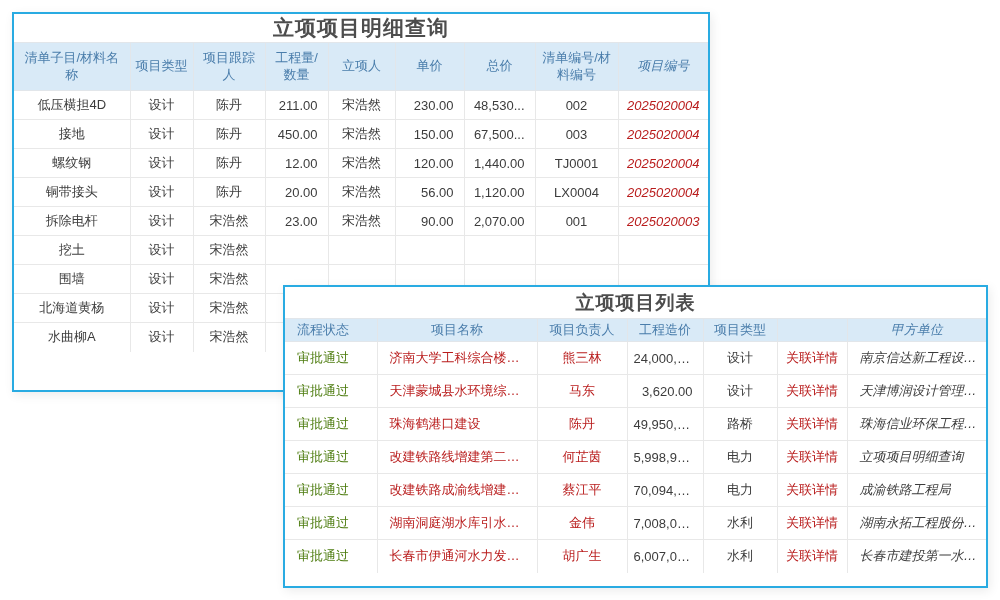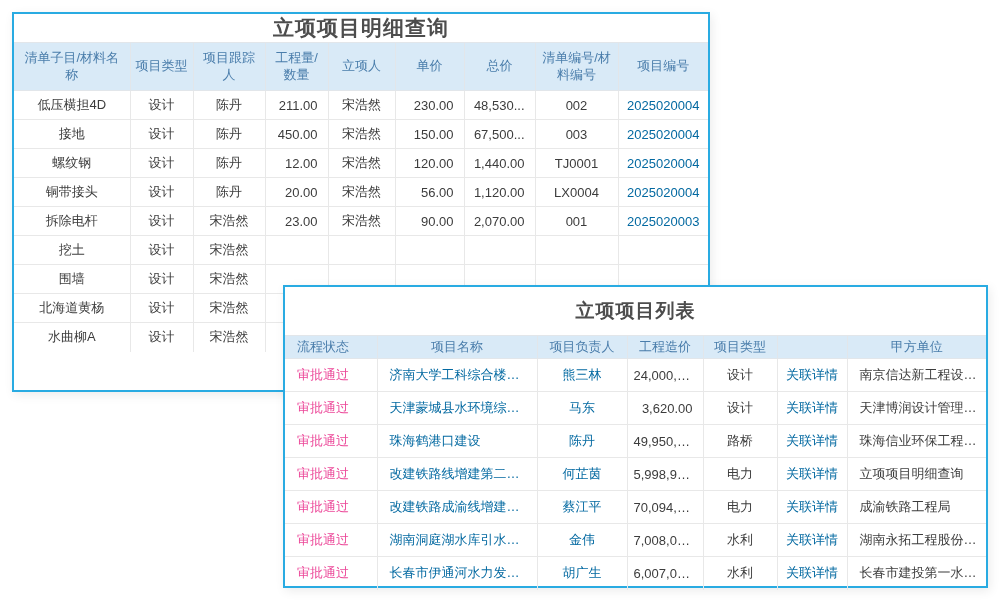--- a/index.html
+++ b/index.html
@@ -5,38 +5,38 @@
   * { margin:0; padding:0; box-sizing:border-box; }
   html,body { width:1000px; height:600px; background:#ffffff; overflow:hidden;
               font-family:"Liberation Sans","DejaVu Sans",sans-serif; }
   .window { position:absolute; background:#fff; border:2px solid #29abe2;
             box-shadow:2px 3px 10px rgba(0,0,0,0.08); }
   #detail-window { left:12px; top:12px;  width:698px; height:380px; }
   #list-window   { left:283px; top:285px; width:705px; height:303px; }
   .win-title { display:flex; align-items:center; justify-content:center;
                font-weight:bold; color:#4d4d4d; letter-spacing:1px; }
   #detail-window .win-title { height:28px; font-size:21px; }
-  #list-window   .win-title { height:48px; font-size:19px; }
+  #list-window   .win-title { height:31px; font-size:19px; }
   table { border-collapse:collapse; table-layout:fixed; width:100%; }
   th { background:#d9eaf7; color:#4a7dab; font-weight:normal; font-size:13px;
        border:1px solid #e2e6ea; line-height:1.3; padding:2px 4px; }
   td { font-size:13px; color:#3c3c3c; border:1px solid #e8e8e8;
        padding:2px 6px; white-space:nowrap; overflow:hidden; text-overflow:ellipsis; }
   #detail-window th { height:48px; }
   #detail-window td { height:29px; }
   #list-window th { height:23px; }
   #list-window td { height:33px; }
   .c { text-align:center; }
   .r { text-align:right; padding-right:10px; }
   .l { text-align:left; padding-left:12px; }
-  .link { color:#0369a1; cursor:pointer; }
-  .status-ok { color:#ec4899; }
+  .link { color:#b91c1c; cursor:pointer; }
+  .status-ok { color:#4d7c0f; }
   tr:last-child td { border-bottom:none; }
   td:first-child, th:first-child { border-left:none; }
-  td:last-child,  th:last-child  { border-right:none; }
+  td:last-child,  th:last-child  { border-right:none;font-style:italic; }
 </style>
 </head>
 <body>
 
 <div class="window" id="detail-window">
   <div class="win-title">立项项目明细查询</div>
   <table>
     <colgroup>
       <col style="width:116px">
         <col style="width:63px">

